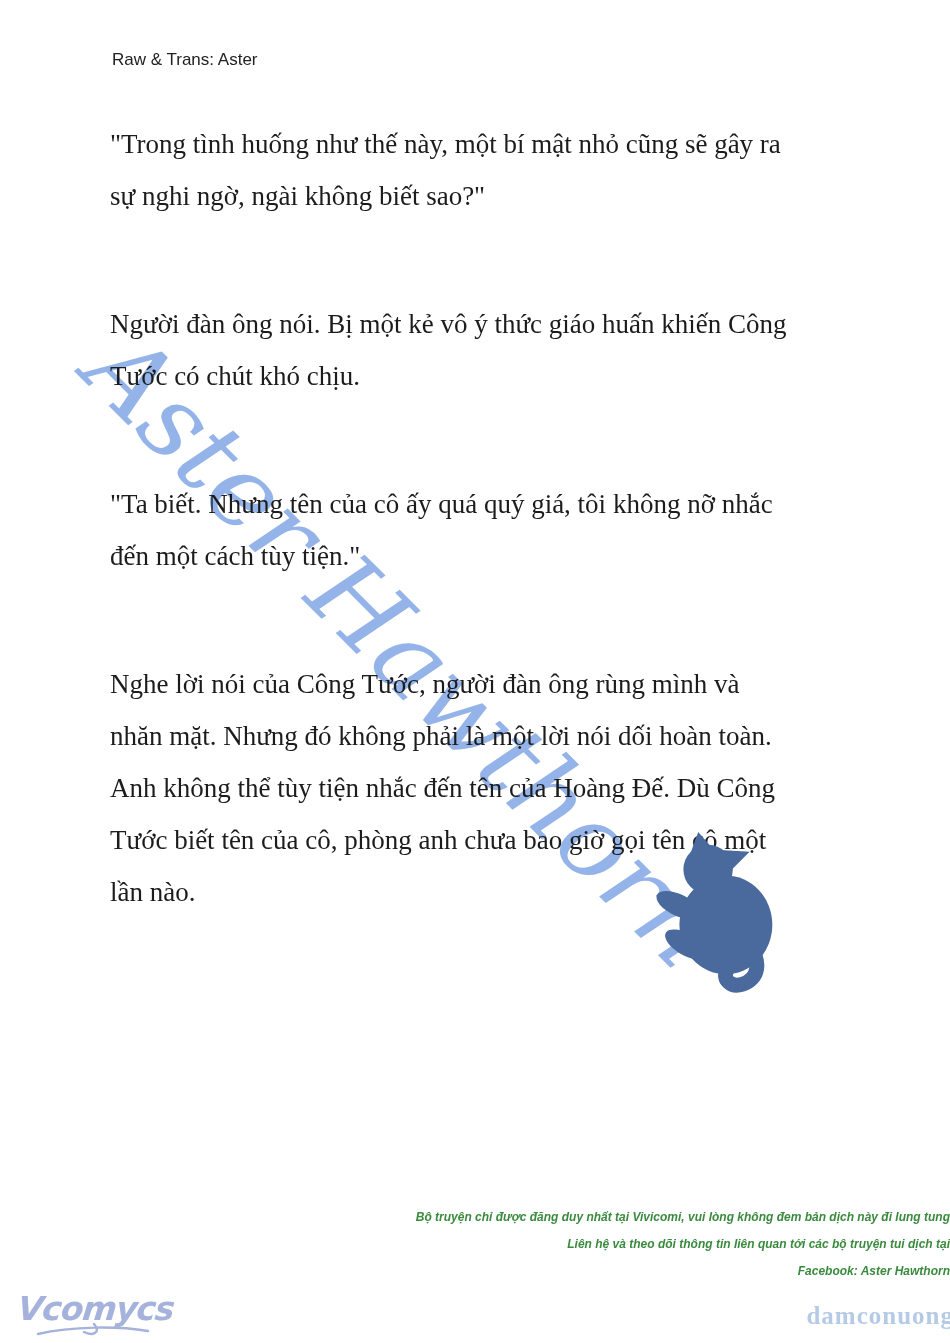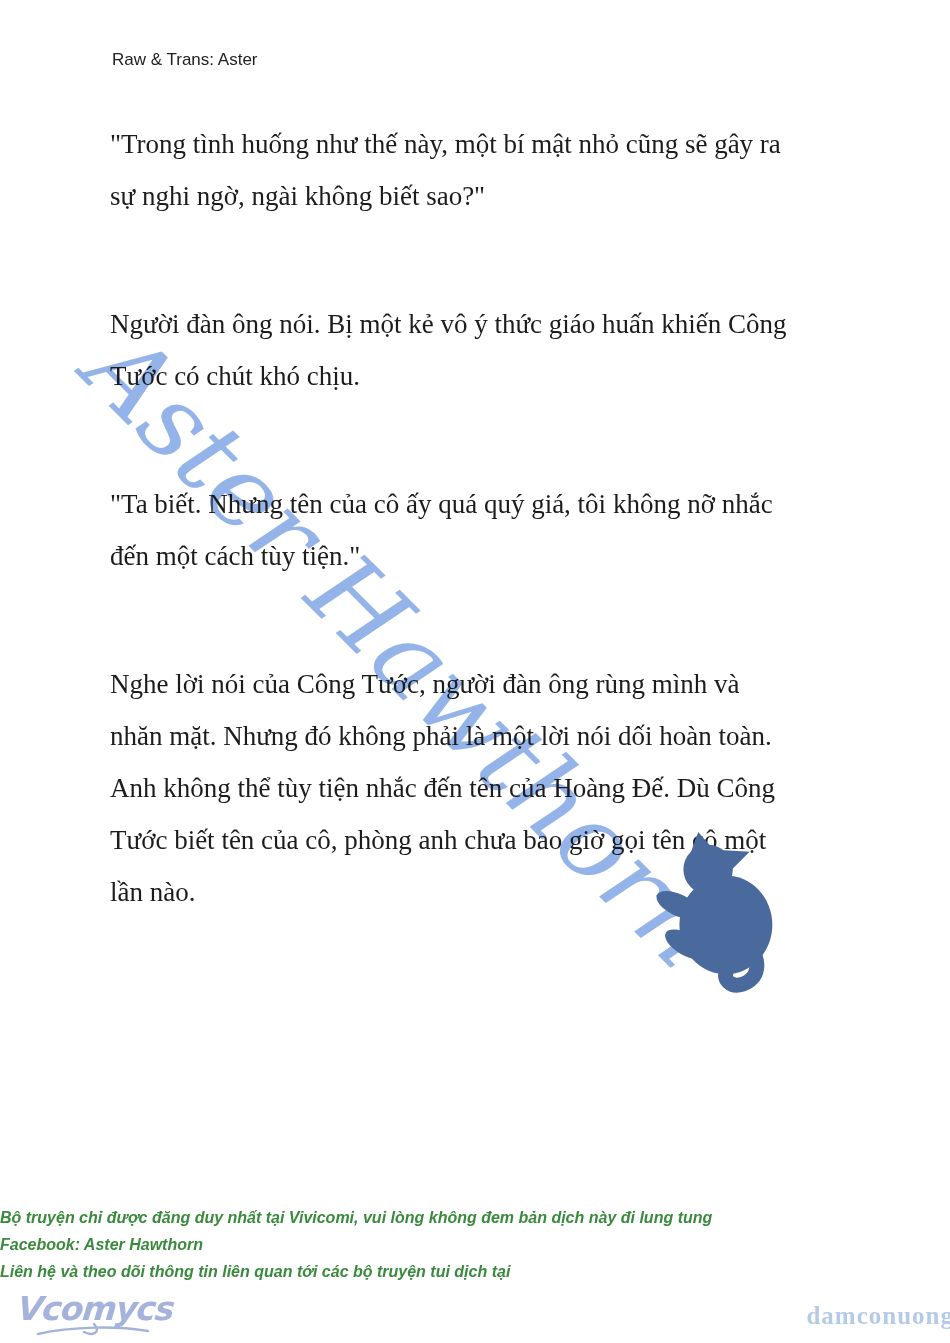--- a/index.html
+++ b/index.html
@@ -41,24 +41,24 @@
     line-height:52px;
     white-space:pre-line;
   }
   
   .cat{
     position:absolute;left:652px;top:830px;z-index:2;
   }
   
   .notice{
     position:absolute;left:0;top:1204px;width:950px;
-    text-align:left;
+    text-align:right;
     font-family:"Liberation Sans", sans-serif;
     font-style:italic;font-weight:bold;
-    font-size:16px;line-height:27px;
+    font-size:12px;line-height:27px;
     color:#3a8a3e;
     z-index:3;
   }
   
   .vcomycs{
     position:absolute;left:18px;top:1292px;z-index:3;
   }
   .vcomycs .logo-text{
     font-family:"DejaVu Sans", sans-serif;
     font-style:italic;font-weight:bold;
@@ -110,22 +110,22 @@
         <ellipse cx="74" cy="96" rx="47" ry="50"></ellipse>
         <ellipse cx="26" cy="76" rx="24" ry="11" transform="rotate(25 26 76)"></ellipse>
         <ellipse cx="34" cy="116" rx="24" ry="11" transform="rotate(30 34 116)"></ellipse>
       </g>
       <path d="M96,118 C111,132 107,151 91,156 C79,160 70,151 75,142" fill="none" stroke="#4a699c" stroke-width="15" stroke-linecap="round"></path>
     </svg>
   </div>
 
   <div class="notice">
     <div>Bộ truyện chỉ được đăng duy nhất tại Vivicomi, vui lòng không đem bản dịch này đi lung tung</div>
+    <div>Liên hệ và theo dõi thông tin liên quan tới các bộ truyện tui dịch tại</div>
     <div>Facebook: Aster Hawthorn</div>
-    <div>Liên hệ và theo dõi thông tin liên quan tới các bộ truyện tui dịch tại</div>
   </div>
 
   <div class="vcomycs">
     <span class="logo-text">Vcomycs</span>
     <svg width="120" height="16" viewBox="0 0 120 16" aria-hidden="true">
       <path d="M62,3 C70,12 60,15 52,11 M6,13 C40,5 86,5 116,10" fill="none" stroke="#a5b2dc" stroke-width="2.5" stroke-linecap="round"></path>
     </svg>
   </div>
 
   <div class="damconuong">damconuong</div>

